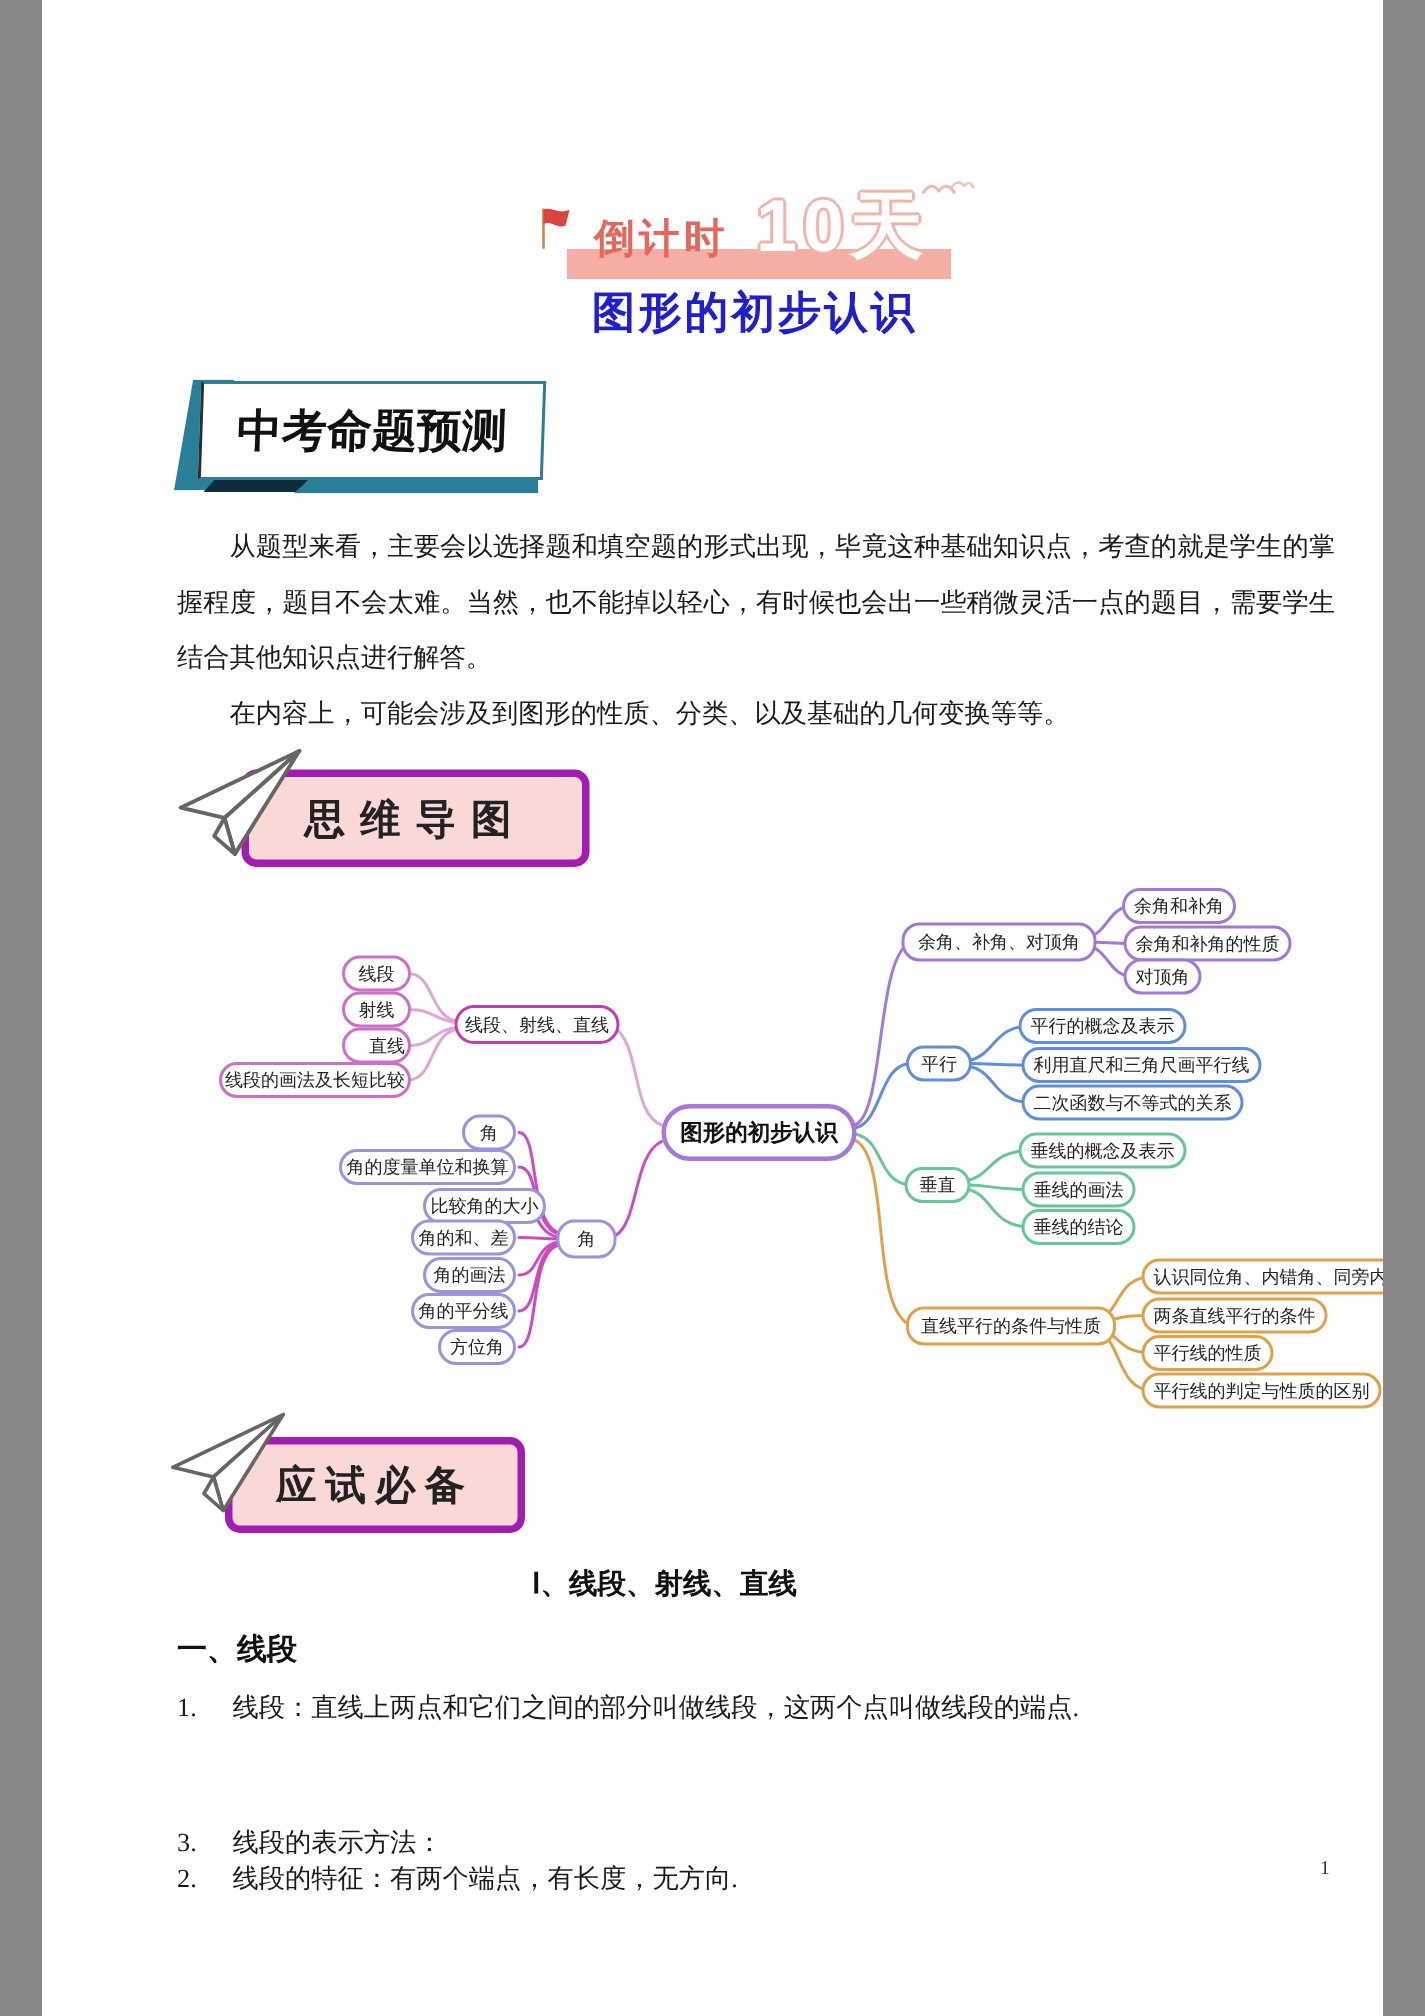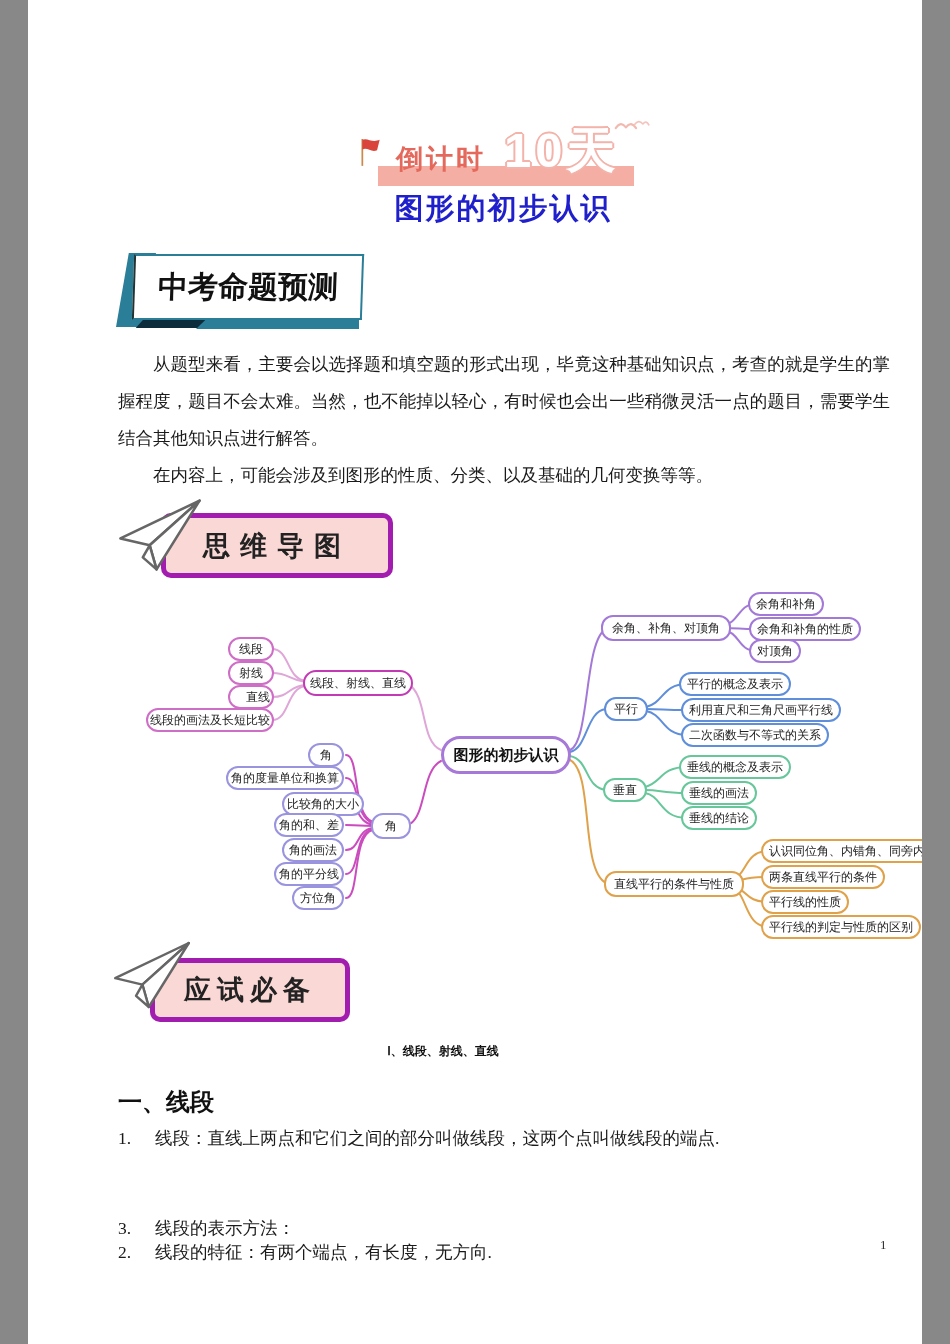--- a/index.html
+++ b/index.html
@@ -66,23 +66,23 @@
   .b3{border-color:#5f8edb;}
   .b4{border-color:#67c79a;}
   .b5{border-color:#dfa24a;}
   .mm-center{position:absolute;left:413px;top:156px;width:130px;height:38px;box-sizing:border-box;
         background:#fff;border:3px solid #a678d8;border-radius:19px;display:flex;align-items:center;
         justify-content:center;font-family:"Liberation Sans",sans-serif;font-size:15px;font-weight:bold;
         color:#111;white-space:nowrap;}
 
   
   .content-heading{position:absolute;left:0;top:1043px;width:830px;text-align:center;
-        font-family:"Liberation Sans",sans-serif;font-weight:bold;font-size:12px;color:#111;}
+        font-family:"Liberation Sans",sans-serif;font-weight:bold;font-size:19px;color:#111;}
   .content-subheading{position:absolute;left:90px;top:1086px;font-family:"Liberation Sans",sans-serif;
-        font-weight:bold;font-size:24px;color:#111;}
+        font-weight:bold;font-size:20px;color:#111;}
   .item{position:absolute;left:90px;width:772px;font-size:17.5px;color:#1a1a1a;}
   .item .num{display:inline-block;width:37px;}
   .page-number{position:absolute;left:852px;top:1237px;font-size:13px;color:#333;}
 </style>
 </head>
 <body>
 
 <div class="page">
 
   <div class="banner-band"></div>

